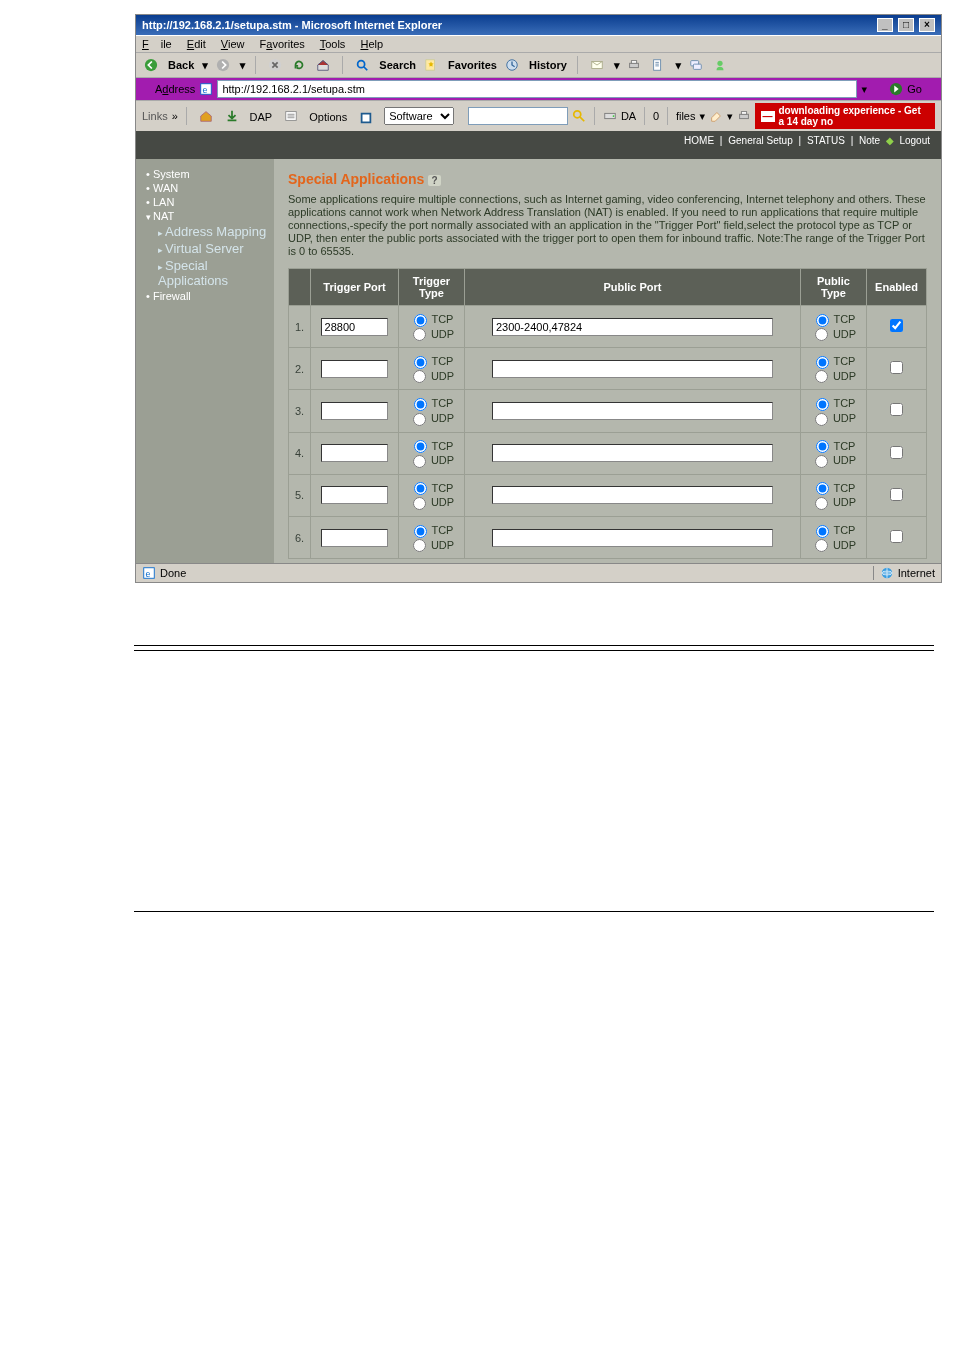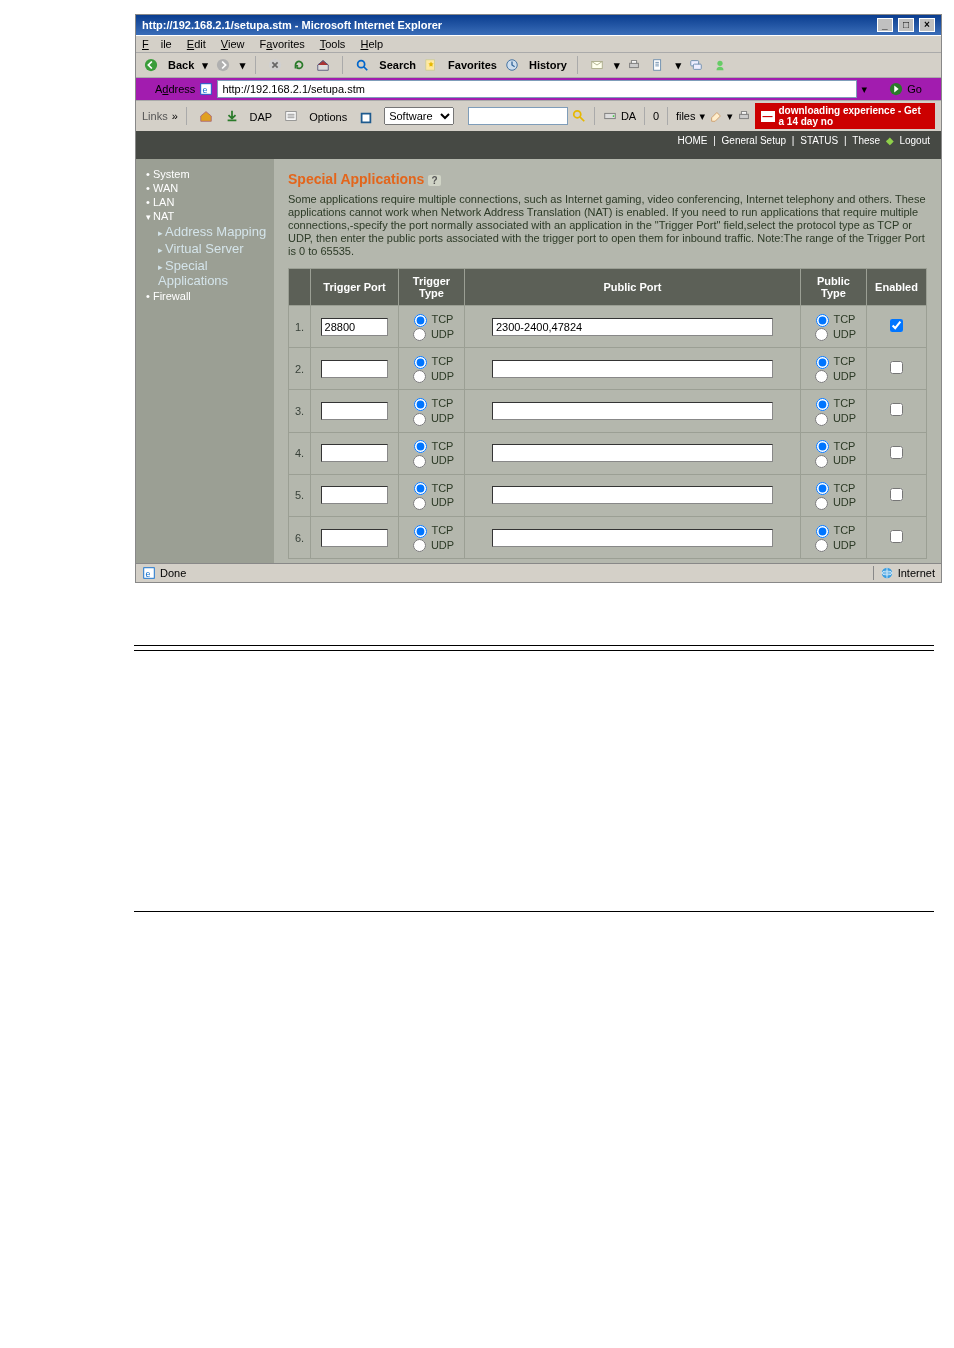--- a/index.html
+++ b/index.html
@@ -262,21 +262,21 @@
       <span style="background:#fff;color:#cc0000;padding:0 2px;margin-right:4px;font-weight:bold;">—</span>
       <span>downloading experience - Get a 14 day no</span>
     </span>
   </div>
 
   <div class="router-header">
     <div class="nav">
       <a>HOME</a> |
       <a>General Setup</a> |
       <a>STATUS</a> |
-      <a>These</a>
+      <a>Note</a>
       <span style="color:#8fd04a;">◆</span>
       <a>Logout</a>
     </div>
   </div>
 
   <div class="router-body">
     <div class="sidebar">
       <ul>
         <li class="bullet"><span>System</span></li>
         <li class="bullet"><span>WAN</span></li>

